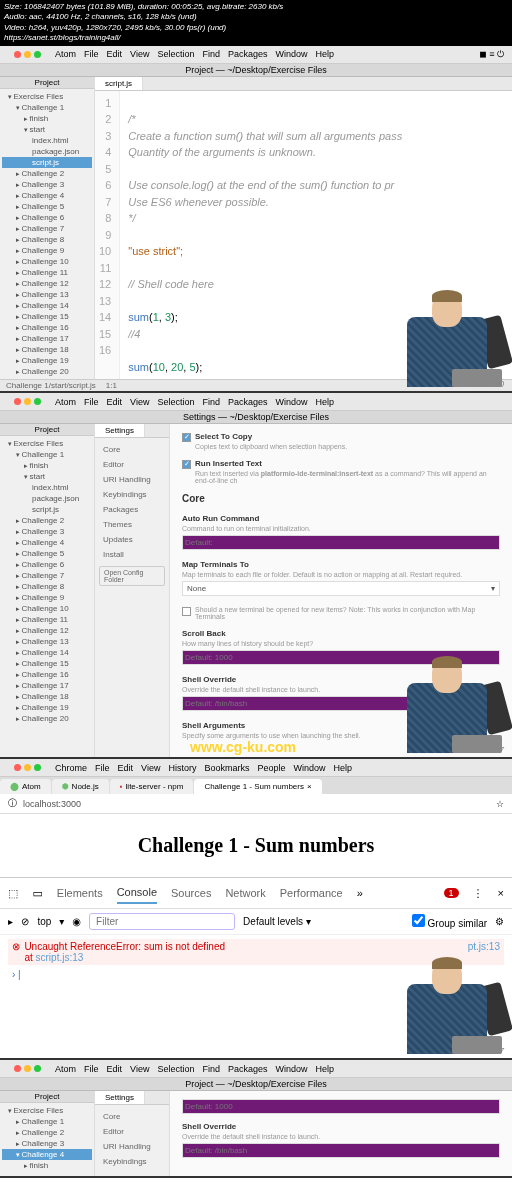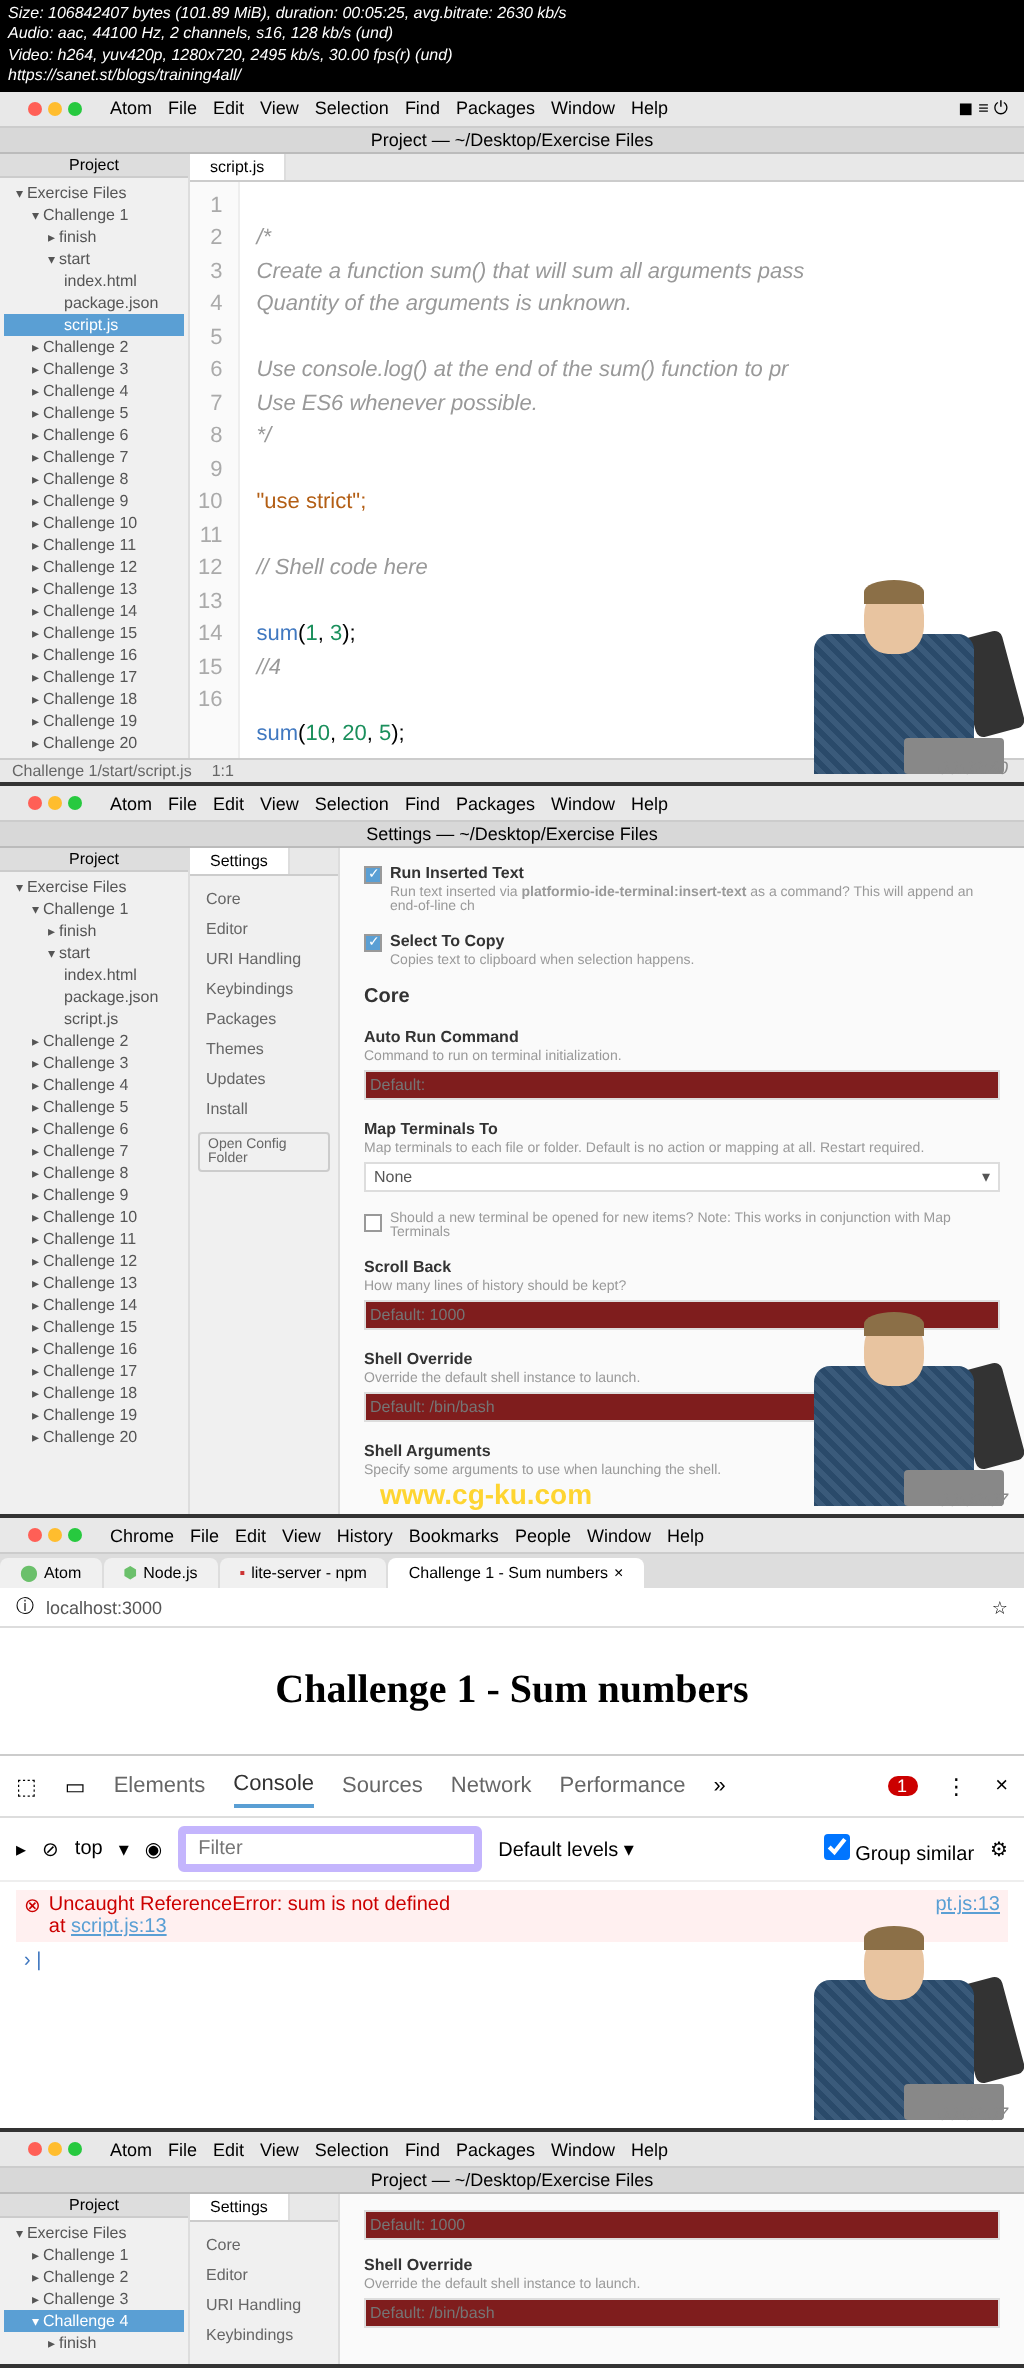--- a/index.html
+++ b/index.html
@@ -34,21 +34,21 @@
 .num{color:#1a8f5c}
 .statusbar{background:#e8e8e8;display:flex;padding:1px 6px;font-size:8px;color:#666;border-top:1px solid #ccc}
 .statusbar span{margin-right:10px}
 .settings-pane{flex:1;background:#fafafa;display:flex}
 .settings-nav{width:75px;background:#f0f0f0;padding:4px;font-size:8px;border-right:1px solid #ddd}
 .settings-nav-item{padding:3px 4px;color:#666}
 .settings-content{flex:1;padding:8px 12px;font-size:8px;color:#555}
 .settings-section{margin-bottom:10px}
 .settings-title{font-weight:bold;color:#333;margin-bottom:2px}
 .settings-desc{color:#999;font-size:7px;margin-bottom:3px}
-.settings-input{width:100%;border:1px solid #ddd;padding:2px;font-size:8px;color:#aaa;background:#7f1d1d}
+.settings-input{width:100%;border:1px solid #ddd;padding:2px;font-size:8px;color:#aaa;background:#701a75}
 .checkbox-row{display:flex;align-items:flex-start;gap:4px;margin-bottom:6px}
 .checkbox{width:9px;height:9px;border:1px solid #999;background:#fff;flex-shrink:0;margin-top:1px}
 .checkbox.checked{background:#5a9fd4;position:relative}
 .checkbox.checked::after{content:"✓";color:#fff;font-size:7px;position:absolute;top:-1px;left:1px}
 .watermark{position:absolute;color:#ffcc00;font-size:14px;font-weight:bold;opacity:0.8;pointer-events:none}
 .person{position:absolute;right:5px;width:150px;height:110px;pointer-events:none}
 .person-body{position:absolute;bottom:0;right:20px;width:80px;height:70px;background:linear-gradient(45deg,#2a4a6a 25%,#3a5a7a 25%,#3a5a7a 50%,#2a4a6a 50%,#2a4a6a 75%,#3a5a7a 75%);background-size:8px 8px;border-radius:8px 8px 0 0}
 .person-head{position:absolute;bottom:60px;right:45px;width:30px;height:35px;background:#e8c4a0;border-radius:45% 45% 40% 40%}
 .person-hair{position:absolute;bottom:85px;right:45px;width:30px;height:12px;background:#8b6f47;border-radius:50% 50% 0 0}
 .mic{position:absolute;bottom:20px;right:0;width:25px;height:50px;background:#333;border-radius:4px;transform:rotate(-15deg)}
@@ -59,25 +59,25 @@
 .chrome-tab.active{background:#fff}
 .addr-bar{background:#fff;border-bottom:1px solid #ddd;padding:3px 8px;display:flex;align-items:center;gap:6px;font-size:9px}
 .addr-input{flex:1;color:#555}
 .page-content{background:#fff;padding:20px;text-align:center}
 .page-title{font-family:Georgia,serif;font-size:20px;font-weight:bold}
 .devtools{border-top:1px solid #ccc;background:#fff}
 .devtools-tabs{display:flex;border-bottom:1px solid #ddd;padding:4px 8px;gap:14px;font-size:11px;align-items:center}
 .devtools-tab{color:#666;padding:4px 0}
 .devtools-tab.active{color:#333;border-bottom:2px solid #5a9fd4}
 .devtools-toolbar{display:flex;padding:4px 8px;gap:8px;border-bottom:1px solid #eee;align-items:center;font-size:10px}
-.filter-input{border:4px solid #c4b5fd;padding:2px 6px;flex:0 0 110px;font-size:10px;color:#999;border-radius:3px}
+.filter-input{border:1px solid #c4b5fd;padding:2px 6px;flex:0 0 110px;font-size:10px;color:#999;border-radius:3px}
 .console-output{padding:4px 8px;font-family:Menlo,monospace;font-size:10px}
 .error-row{background:#fff0f0;color:#c00;padding:2px 4px;display:flex}
 .error-icon{color:#c00;margin-right:4px}
-.error-link{color:#5a9fd4;text-decoration:underline}
+.error-link{color:#5a9fd4;}
 .error-badge{background:#c00;color:#fff;border-radius:8px;padding:0 5px;font-size:9px}
 .prompt-row{padding:4px;color:#4078c0}
 .open-config{border:1px solid #ccc;padding:2px 4px;font-size:7px;display:inline-block;margin-top:4px;color:#666;border-radius:2px}
 .timestamp{position:absolute;bottom:2px;right:8px;font-size:9px;color:#888;font-style:italic}
 .select-box{border:1px solid #ddd;padding:2px 4px;background:#fff;display:flex;justify-content:space-between;align-items:center}
 </style>
 </head>
 <body>
 
 <div class="meta-header">
@@ -240,29 +240,29 @@
       <div class="settings-nav-item">Packages</div>
       <div class="settings-nav-item">Themes</div>
       <div class="settings-nav-item">Updates</div>
       <div class="settings-nav-item">Install</div>
       <div class="open-config">Open Config Folder</div>
     </div>
     <div class="settings-content">
       <div class="checkbox-row">
             <div class="checkbox checked"></div>
             <div>
-              <div class="settings-title">Run Inserted Text</div>
-              <div class="settings-desc"><span>Run text inserted via </span><b>platformio-ide-terminal:insert-text</b><span> as a command? This will append an end-of-line ch</span></div>
+              <div class="settings-title">Select To Copy</div>
+              <div class="settings-desc">Copies text to clipboard when selection happens.</div>
             </div>
           </div>
       <div class="checkbox-row">
             <div class="checkbox checked"></div>
             <div>
-              <div class="settings-title">Select To Copy</div>
-              <div class="settings-desc">Copies text to clipboard when selection happens.</div>
+              <div class="settings-title">Run Inserted Text</div>
+              <div class="settings-desc"><span>Run text inserted via </span><b>platformio-ide-terminal:insert-text</b><span> as a command? This will append an end-of-line ch</span></div>
             </div>
           </div>
       <div class="settings-section">
             <div class="settings-title" style="font-size:10px">Core</div>
           </div>
       <div class="settings-section"><div class="settings-title">Auto Run Command</div><div class="settings-desc">Command to run on terminal initialization.</div><input class="settings-input" placeholder="Default:" style=""></div>
       <div class="settings-section">
             <div class="settings-title">Map Terminals To</div>
             <div class="settings-desc">Map terminals to each file or folder. Default is no action or mapping at all. Restart required.</div>
             <div class="select-box">

